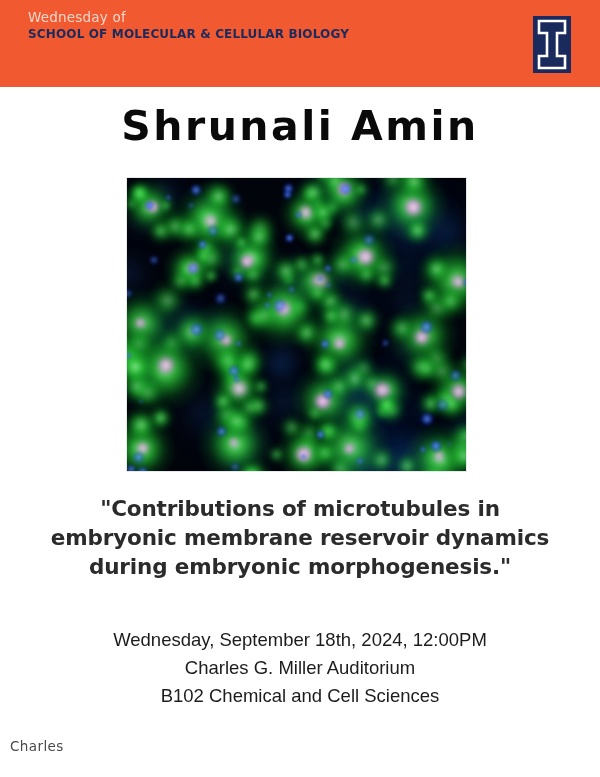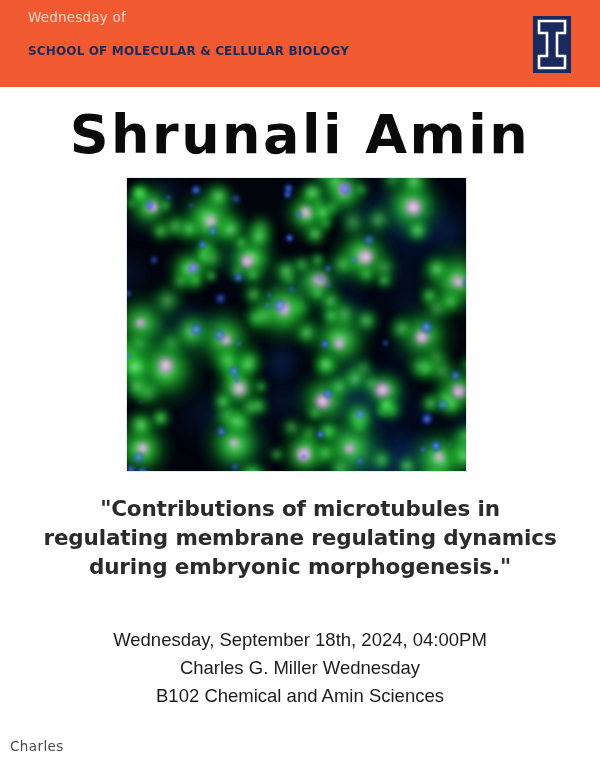--- a/index.html
+++ b/index.html
@@ -49,43 +49,43 @@
     margin-top: 1px;
     white-space: nowrap;
   }
   .dept-school {
     font-family: "DejaVu Sans", sans-serif;
     font-size: 12px;
     font-weight: bold;
     color: #1b2a5c;
     letter-spacing: 0.15px;
     line-height: 15px;
-    margin-top: 18px;
+    margin-top: 1px;
     white-space: nowrap;
   }
 
   
   .logo-wrap {
     position: absolute;
     left: 533px;
     top: 16px;
     width: 38px;
     height: 57px;
   }
   .logo-wrap svg { display: block; }
 
   
   .speaker-name {
     position: absolute;
-    top: 106px;
+    top: 97px;
     left: 0;
     width: 600px;
     text-align: center;
     font-family: "DejaVu Sans", sans-serif;
-    font-size: 54px;
+    font-size: 41px;
     font-weight: bold;
     color: #0a0a0a;
     letter-spacing: 2.5px;
     line-height: 58px;
     white-space: nowrap;
   }
 
   
   .figure {
     position: absolute;
@@ -469,23 +469,23 @@
     <div class="cell punct-blue" style="left: 253.483px; top: 160.057px; width: 10.2772px; height: 10.2772px; opacity: 0.498341;"></div>
     <div class="cell punct-blue" style="left: 307.186px; top: 218.831px; width: 16.4258px; height: 16.4258px; opacity: 0.5638;"></div>
     <div class="cell punct-blue" style="left: 85.8699px; top: 113.008px; width: 14.7928px; height: 14.7928px; opacity: 0.588918;"></div>
     <div class="cell punct-blue" style="left: -2.17636px; top: 173.531px; width: 7.37515px; height: 7.37515px; opacity: 0.864107;"></div>
     <div class="cell punct-blue" style="left: 62.1244px; top: 5.33607px; width: 14.0323px; height: 14.0323px; opacity: 0.804355;"></div>
     <div class="cell punct-blue" style="left: 188.343px; top: 251.313px; width: 10.634px; height: 10.634px; opacity: 0.903933;"></div>
   </div>
 
 <div class="talk-title">
   <div>"Contributions of microtubules in</div>
-  <div>regulating membrane regulating dynamics</div>
+  <div>embryonic membrane reservoir dynamics</div>
   <div>during embryonic morphogenesis."</div>
 </div>
 
 <div class="event-details">
-  <div>Wednesday, September 18th, 2024, 04:00PM</div>
-  <div>Charles G. Miller Wednesday</div>
-  <div>B102 Chemical and Amin Sciences</div>
+  <div>Wednesday, September 18th, 2024, 12:00PM</div>
+  <div>Charles G. Miller Auditorium</div>
+  <div>B102 Chemical and Cell Sciences</div>
 </div>
 
 <div class="footer-lab">Charles</div>
 
 </body></html>

